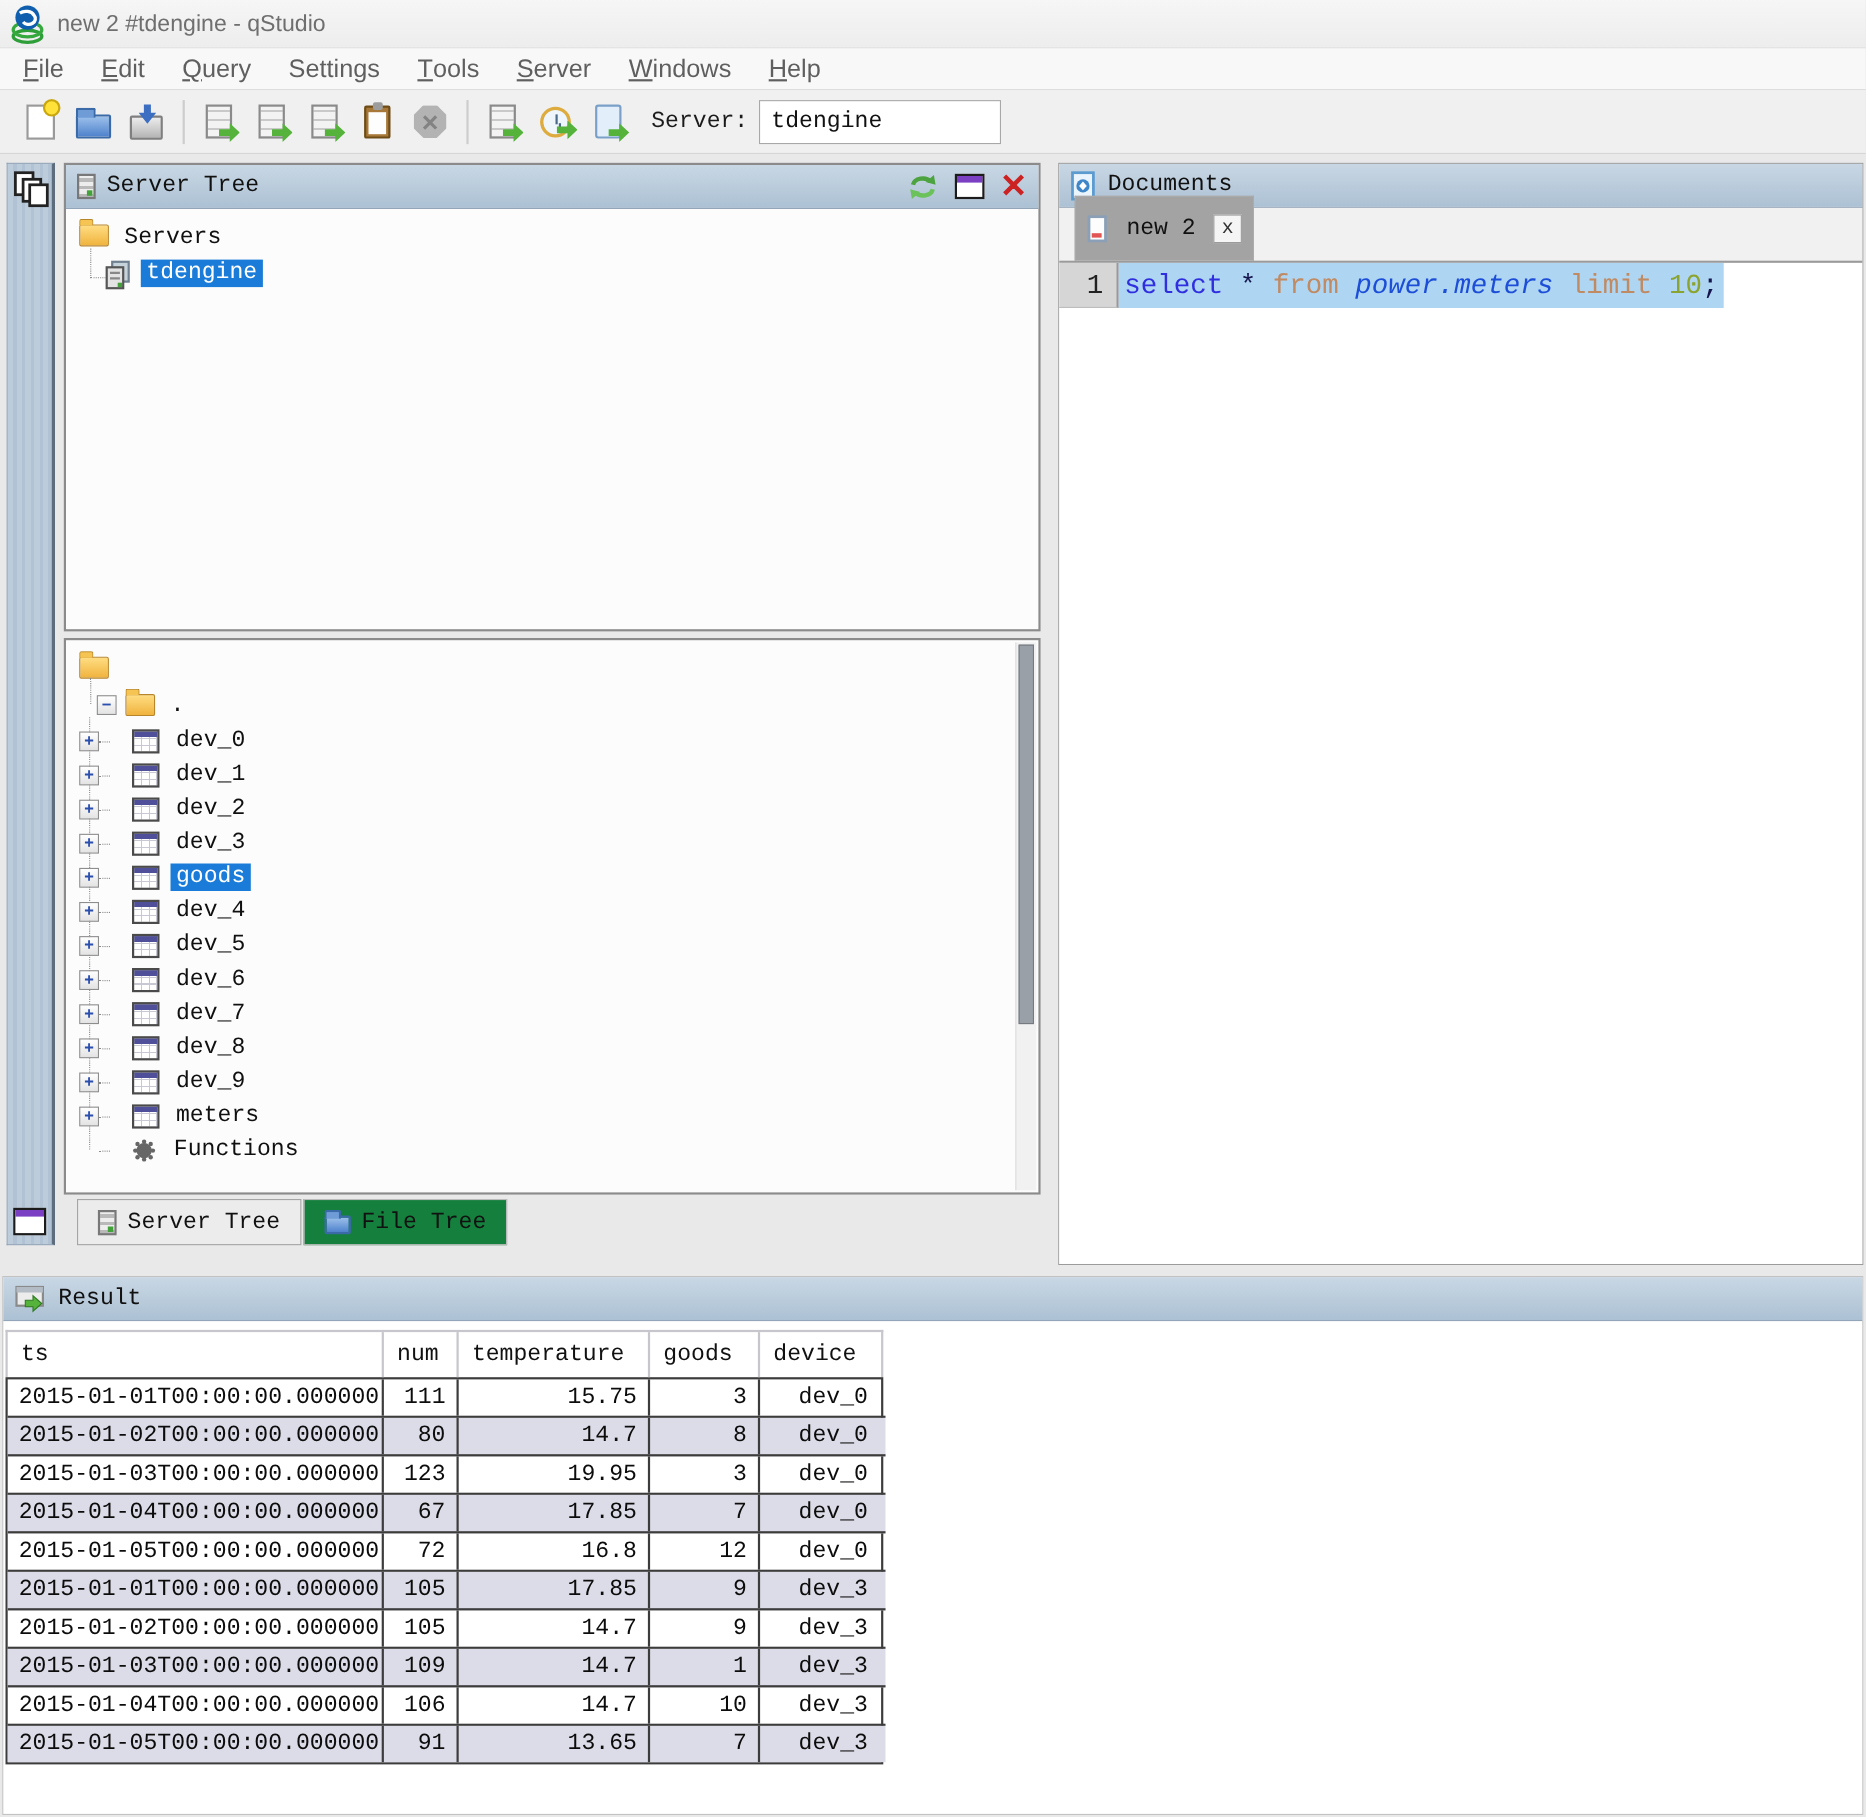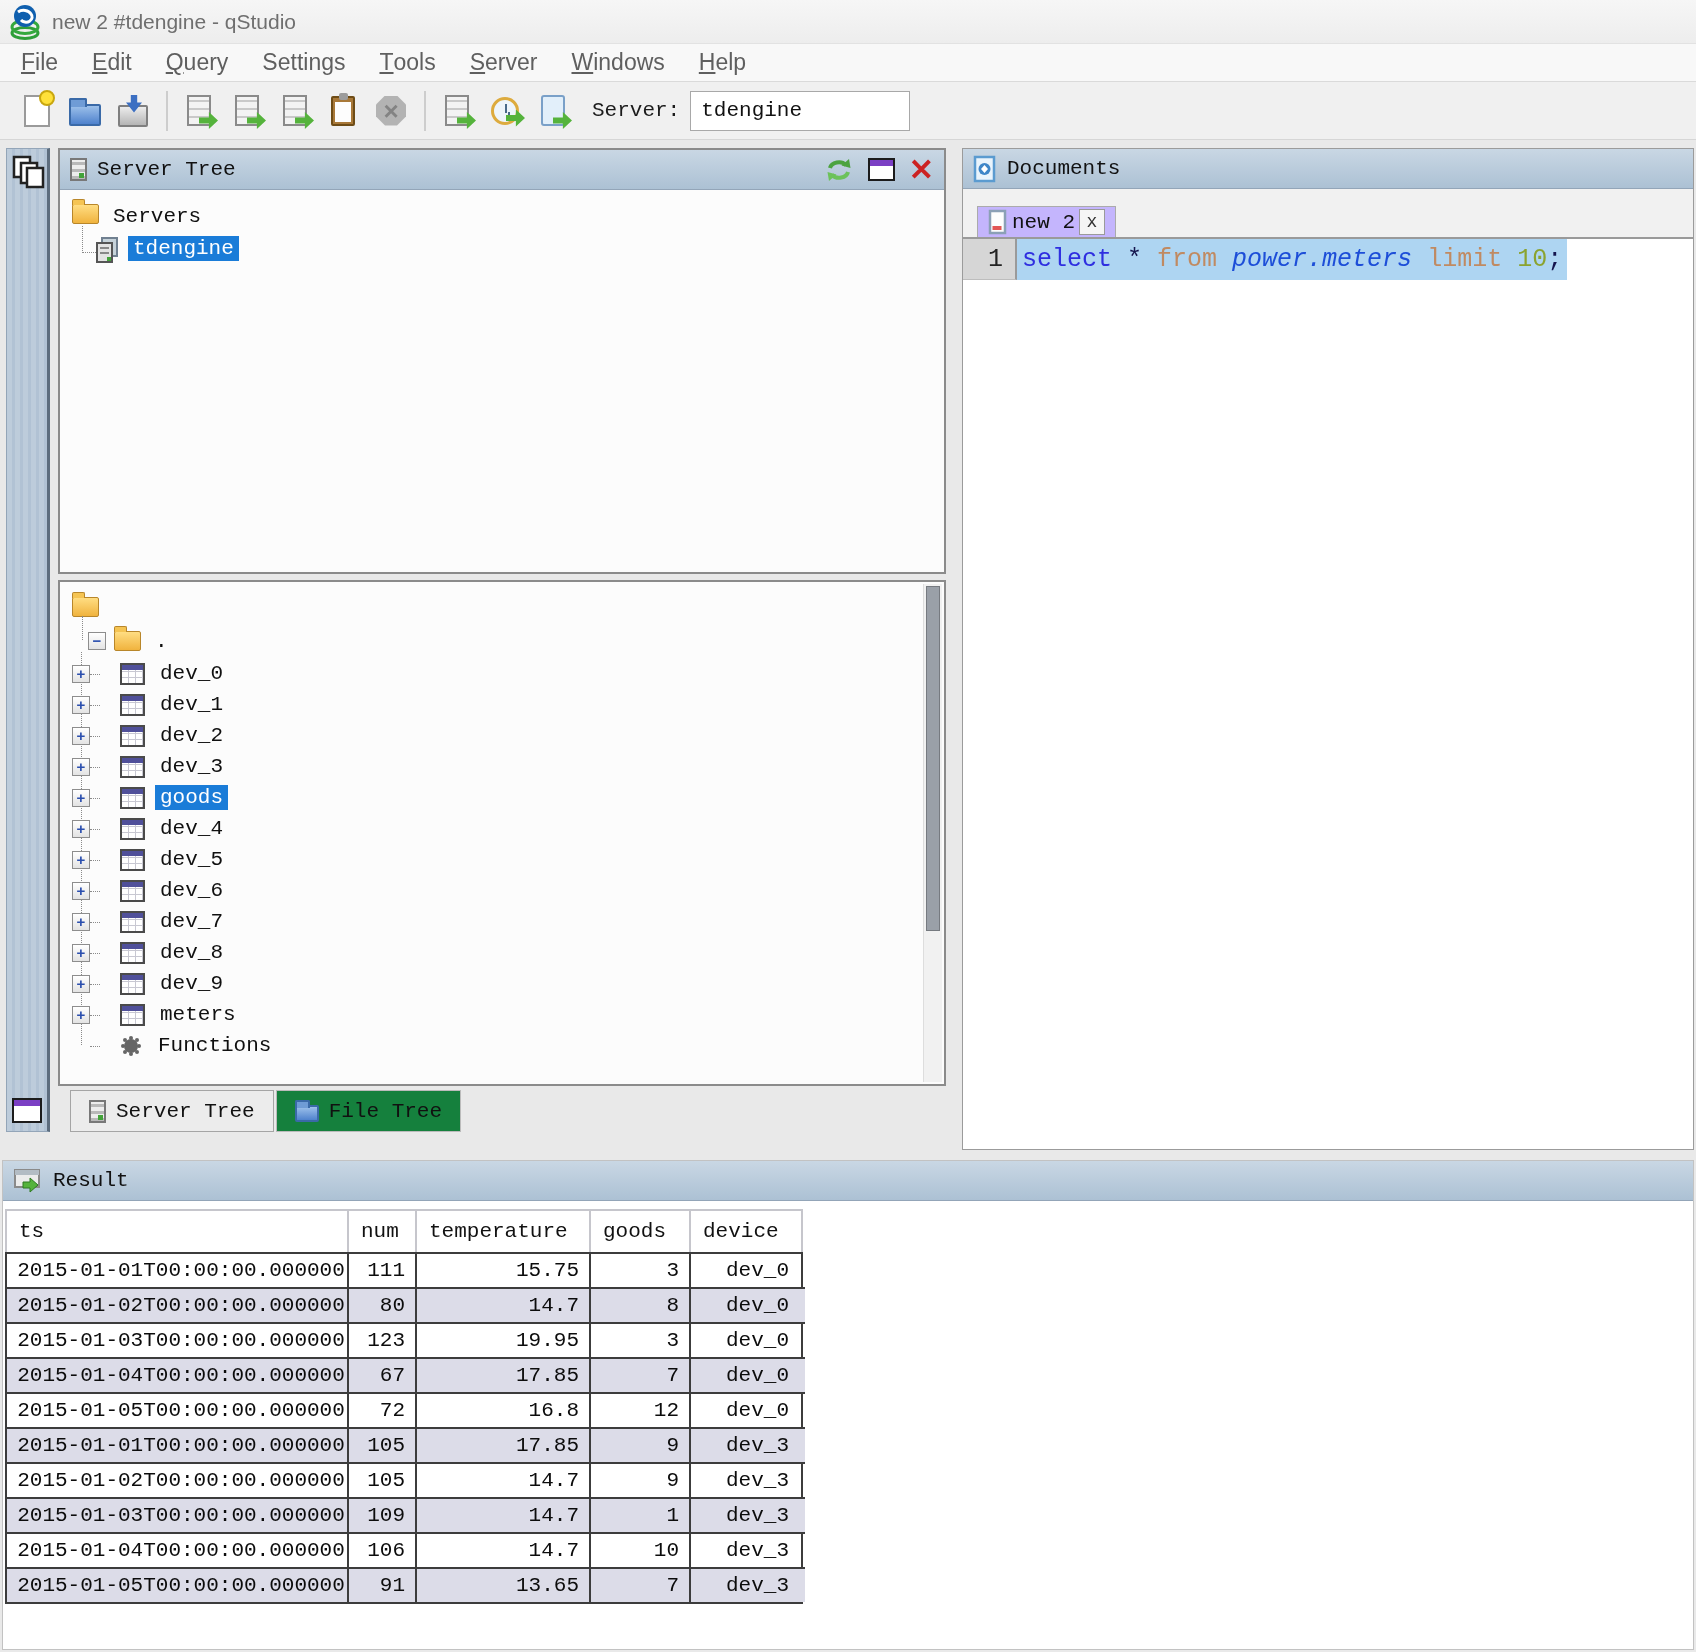--- a/index.html
+++ b/index.html
@@ -125,22 +125,22 @@
   .tab-ic-folder { width:24px; height:17px; border:2px solid #3a6aa8; border-radius:2px; position:relative;
      background:linear-gradient(#9cc0ea,#4f82cd); margin-top:4px; }
   .tab-ic-folder::before { content:""; position:absolute; top:-7px; left:-2px; width:11px; height:6px;
      background:#6f9cd6; border:2px solid #3a6aa8; border-bottom:none; border-radius:2px 2px 0 0; }
 
   
   .documents-panel { position:absolute; left:962px; top:148px; width:732px; height:1002px;
      border:1px solid #9b9b9b; background:#fff; display:flex; flex-direction:column; }
   .doc-tabs { height:50px; background:#f1f1f1; display:flex; align-items:flex-end; padding:6px 0 0 14px;
      border-bottom:2px solid #9a9a9a; }
-  .doc-tab { display:flex; align-items:center; gap:4px; background:#c4b5fd; border:1px solid #ababab;
-     border-bottom:none; padding:2px 10px; }
+  .doc-tab { display:flex; align-items:center; gap:16px; background:#a3a3a3; border:1px solid #ababab;
+     border-bottom:none; padding:16px 10px; }
   .doc-tab-label { font-size:21px; color:#111; }
   .tab-close { width:26px; height:26px; border:1px solid #9a9a9a; background:#f5f5f5; font-size:18px;
      color:#333; display:flex; align-items:center; justify-content:center; }
   .editor { flex:1; background:#fff; display:flex; flex-direction:column; }
   .ed-line { display:flex; height:41px; }
   .gutter-cell { width:54px; background:#d6d6d6; border-right:2px solid #9a9a9a; border-bottom:1px solid #bdbdbd;
      font-size:25px; line-height:41px; text-align:right; padding-right:12px; color:#222; }
   .code-line { flex:1; line-height:41px; font-size:25px; white-space:pre; }
   .code-sel { background:#aed5f2; display:inline-block; padding:0 5px; }
   .tk-kw { color:#2f2fe0; } .tk-kw2 { color:#c08a62; } .tk-id { color:#1d4ed8;font-style:italic; }
@@ -154,21 +154,21 @@
   .rhead { border:2px solid #c6c6cc; border-bottom:none; }
   .hc { font-size:21px; color:#111; padding:9px 0 9px 12px; border-right:2px solid #c6c6cc; }
   .hc:last-child { border-right:none; }
   .rbody { border:2px solid #3c3c3c; width:798px; }
   .rrow { border-bottom:2px solid #3c3c3c; }
   .rrow:last-of-type { border-bottom:none; }
   .rrow:nth-of-type(even) { background:#dcdce8; }
   .dc { height:33px; line-height:33px; font-size:21px; color:#0c0c0c; text-align:right;
      padding-right:10px; border-right:2px solid #3c3c3c; overflow:hidden; white-space:nowrap; }
   .dc:last-child { border-right:none; padding-right:14px; }
-  .dc:first-child { text-align:center; padding-left:10px; padding-right:2px; }
+  .dc:first-child { text-align:left; padding-left:10px; padding-right:2px; }
 </style>
 </head>
 <body>
 
 <div class="titlebar">
   <svg width="32" height="36" viewBox="0 0 32 36">
     <ellipse cx="15" cy="29" rx="13" ry="5.5" fill="none" stroke="#2e9e38" stroke-width="3"></ellipse>
     <ellipse cx="15" cy="23" rx="13" ry="6.5" fill="none" stroke="#35a83e" stroke-width="3"></ellipse>
     <circle cx="15" cy="12" r="11" fill="#0f5fae"></circle>
     <path d="M8 8 a8 6 0 0 1 13 2 a6 5 0 0 1 -10 6" fill="none" stroke="#fff" stroke-width="3"></path>

